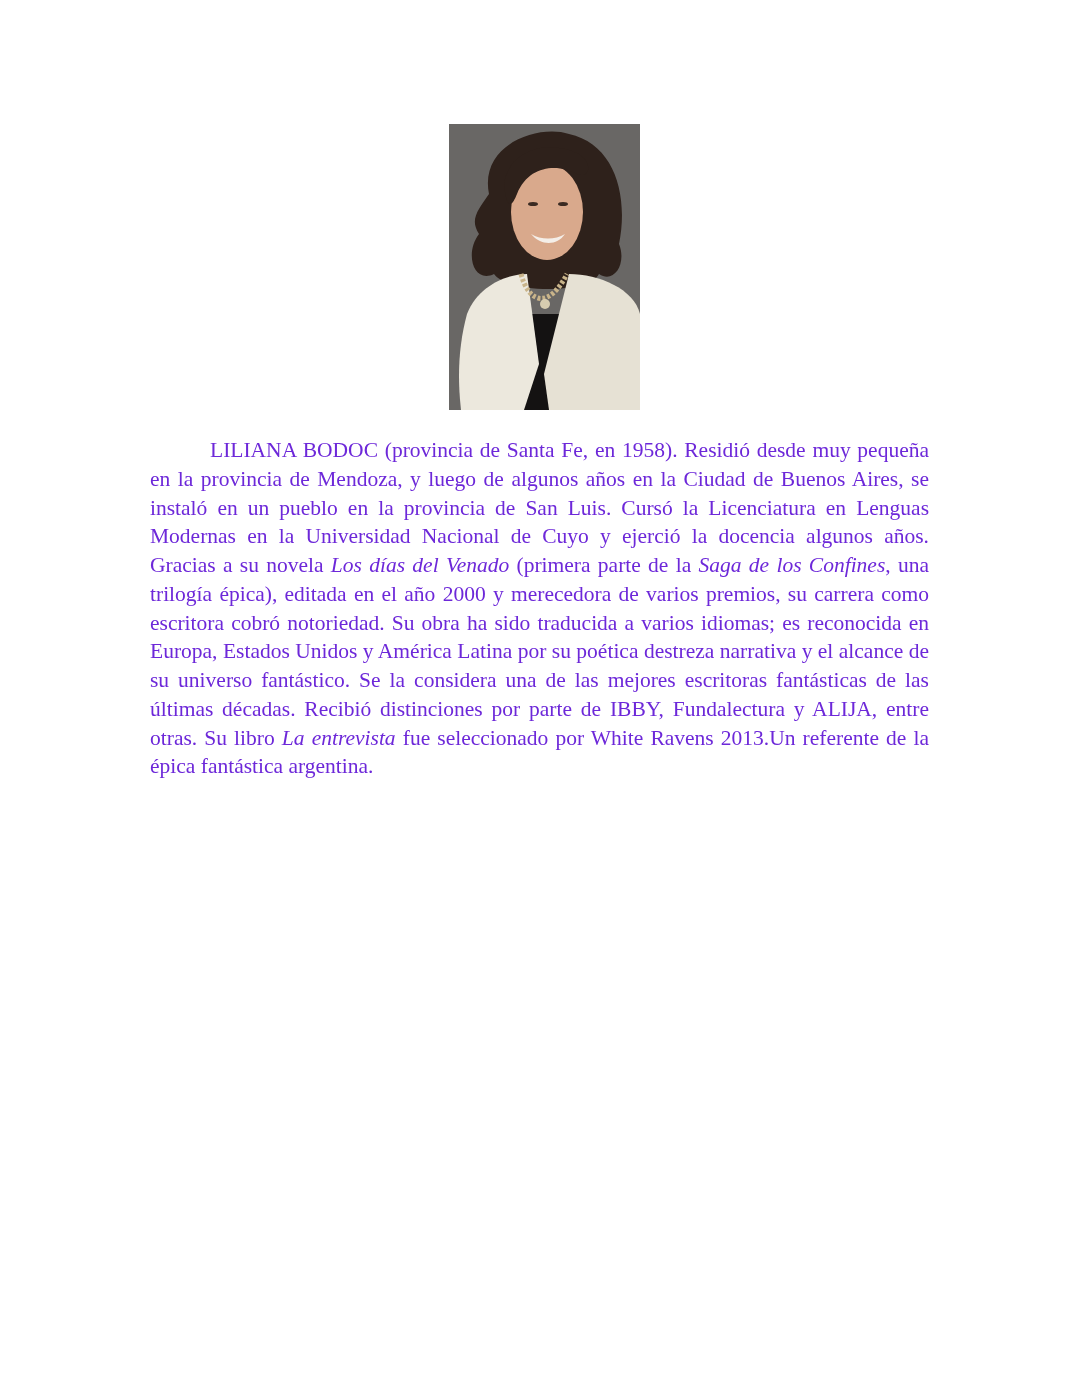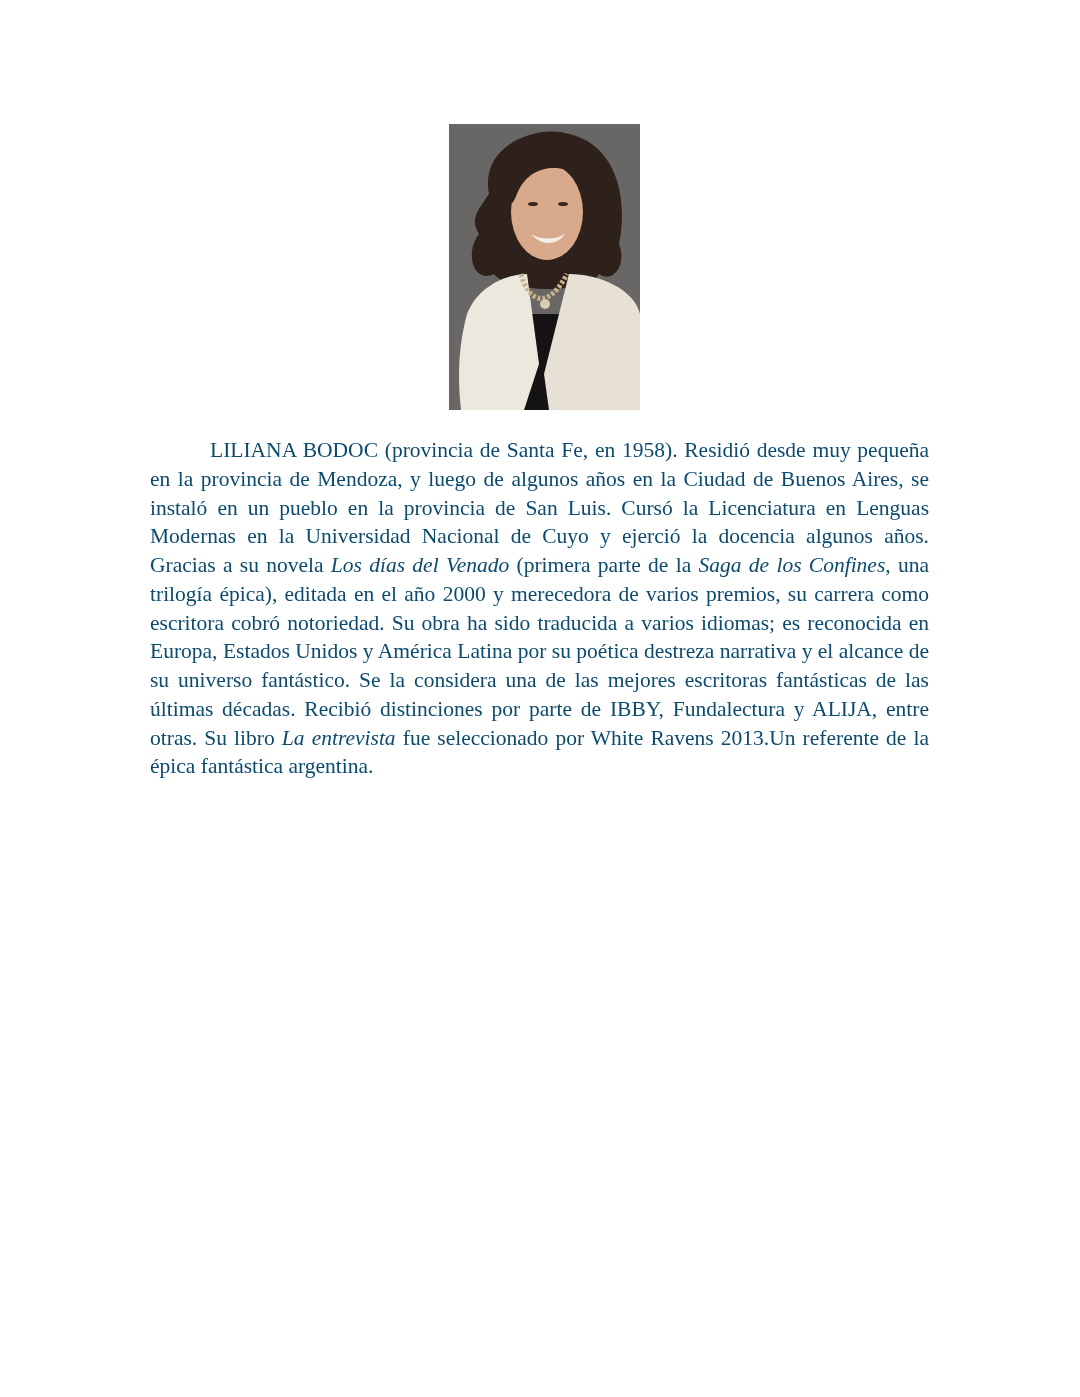--- a/index.html
+++ b/index.html
@@ -36,21 +36,21 @@
     }
     .bio {
       position: absolute;
       left: 150px;
       top: 436px;
       width: 779px;
       margin: 0;
       font-family: "Liberation Serif", "DejaVu Serif", serif;
       font-size: 21.5px;
       line-height: 28.75px;
-      color: #0c4a6e;
+      color: #6d28d9;
       text-align: justify;
       text-indent: 60px;
       hyphens: none;
     }
     .bio em {
       font-style: italic;
     }
   </style>
 </head>
 <body>

